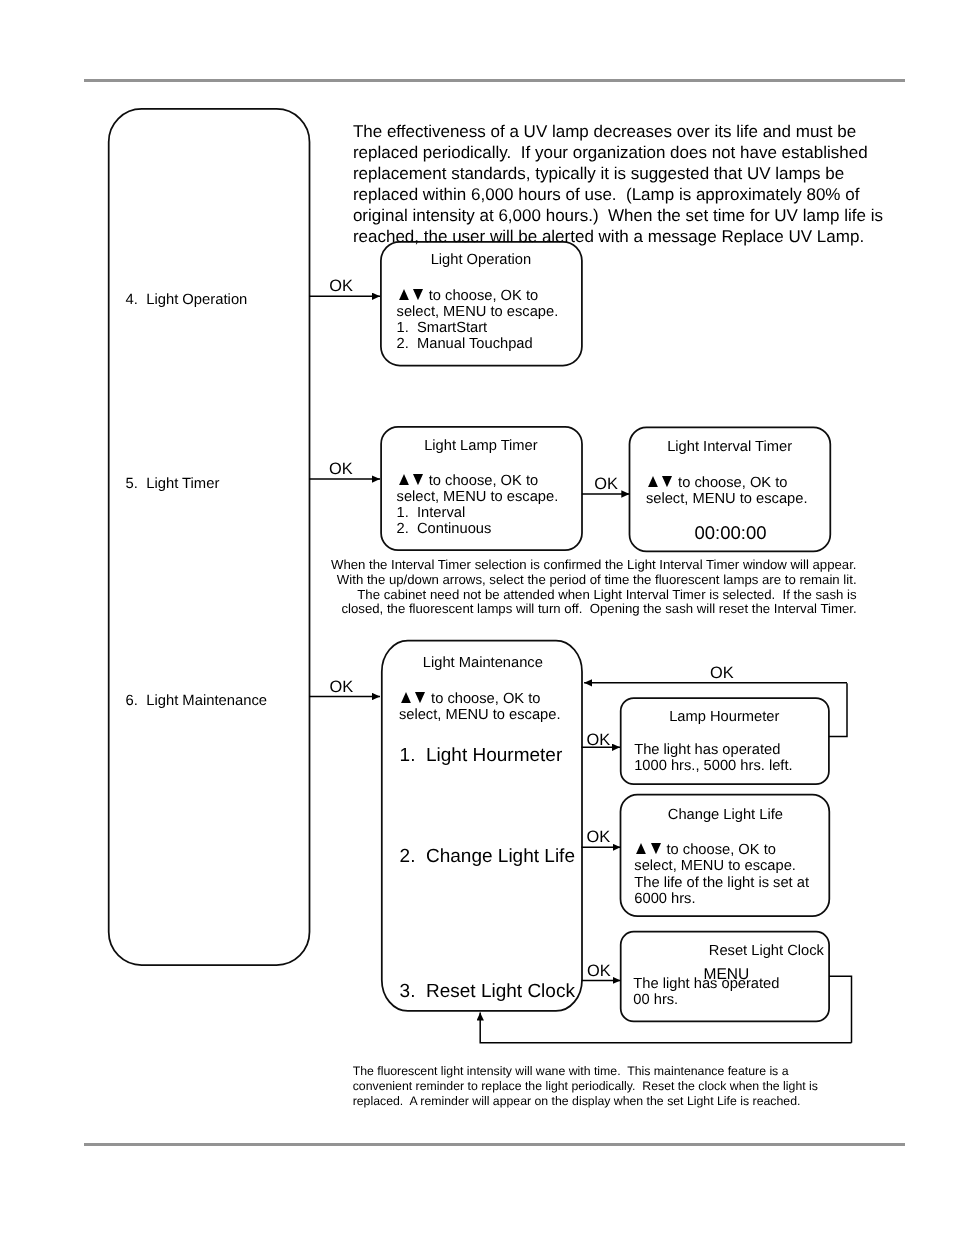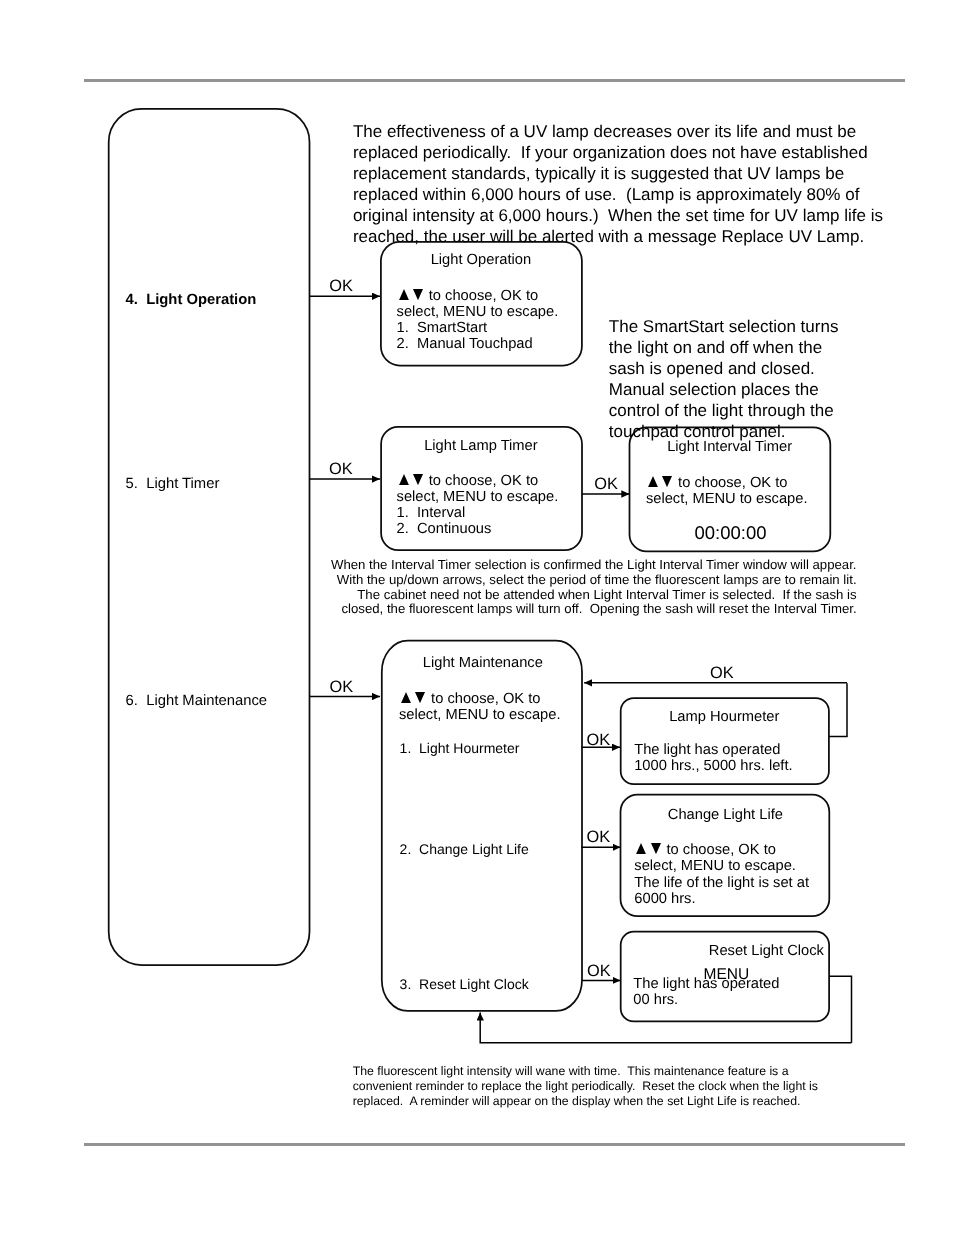--- a/index.html
+++ b/index.html
@@ -18,29 +18,29 @@
   svg.tri{display:inline-block;position:static;width:10px;height:11.2px;vertical-align:0px;}
   svg.tri.up{margin-left:2px;margin-right:4.3px;}
   svg.tri.dn{margin-right:1.8px;}
   .ptext{position:absolute;font-size:17px;line-height:21px;white-space:pre;}
   #p-uv{left:352.9px;top:120.6px;}
   #p-smart{left:608.8px;top:316.3px;}
   #p-interval{left:331px;top:558px;font-size:13.2px;line-height:14.8px;text-align:right;}
   #p-maint{left:352.7px;top:1063.7px;font-size:12.3px;line-height:15px;}
 
   .menuitem{position:absolute;font-size:14.8px;white-space:pre;line-height:16.1px;}
-  #mi-0{left:125.6px;top:292px;font-weight:bold;}
+  #mi-0{left:125.6px;top:292px;}
   #mi-1{left:125.6px;top:475.7px;}
   #mi-2{left:125.6px;top:693.4px;}
 
   .sc-title{position:absolute;font-size:14.7px;white-space:pre;line-height:16.1px;}
   .sc-body{position:absolute;font-size:0;}
   .sc-body>div{display:block;margin:0;padding:0;line-height:16.1px;
                font-size:14.7px;white-space:pre;}
-  .sc-opt{position:absolute;font-size:14px;white-space:pre;line-height:16.1px;}
+  .sc-opt{position:absolute;font-size:19px;white-space:pre;line-height:16.1px;margin-top:8px;}
   .sc-value{position:absolute;font-size:18px;white-space:pre;line-height:20px;}
   .elabel{position:absolute;font-size:16.4px;white-space:pre;line-height:18px;}
 
   #t-lo{left:430.7px;top:251.5px;}
   #b-lo{left:396.6px;top:288.2px;}
   #t-llt{left:424.2px;top:437.5px;}
   #b-llt{left:396.6px;top:472.8px;}
   #t-lit{left:667.2px;top:439.2px;}
   #b-lit{left:645.9px;top:474.9px;}
   #v-lit{left:694.5px;top:521.8px;font-size:18.5px;line-height:22px;}
@@ -107,26 +107,20 @@
       <path d="M829.1,976.2 H851.5 V1042.8"></path>
     </g>
   </svg>
 
   <div class="ptext" id="p-uv">The effectiveness of a UV lamp decreases over its life and must be
 replaced periodically.  If your organization does not have established
 replacement standards, typically it is suggested that UV lamps be
 replaced within 6,000 hours of use.  (Lamp is approximately 80% of
 original intensity at 6,000 hours.)  When the set time for UV lamp life is
 reached, the user will be alerted with a message Replace UV Lamp.</div>
-  <div class="ptext" id="p-smart">The SmartStart selection turns
-the light on and off when the
-sash is opened and closed.
-Manual selection places the
-control of the light through the
-touchpad control panel.</div>
   <div class="ptext" id="p-interval">When the Interval Timer selection is confirmed the Light Interval Timer window will appear.
 With the up/down arrows, select the period of time the fluorescent lamps are to remain lit.
 The cabinet need not be attended when Light Interval Timer is selected.  If the sash is
 closed, the fluorescent lamps will turn off.  Opening the sash will reset the Interval Timer.</div>
   <div class="ptext" id="p-maint">The fluorescent light intensity will wane with time.  This maintenance feature is a
 convenient reminder to replace the light periodically.  Reset the clock when the light is
 replaced.  A reminder will appear on the display when the set Light Life is reached.</div>
 
   <div class="menuitem" id="mi-0">4.  Light Operation</div>
   <div class="menuitem" id="mi-1">5.  Light Timer</div>

